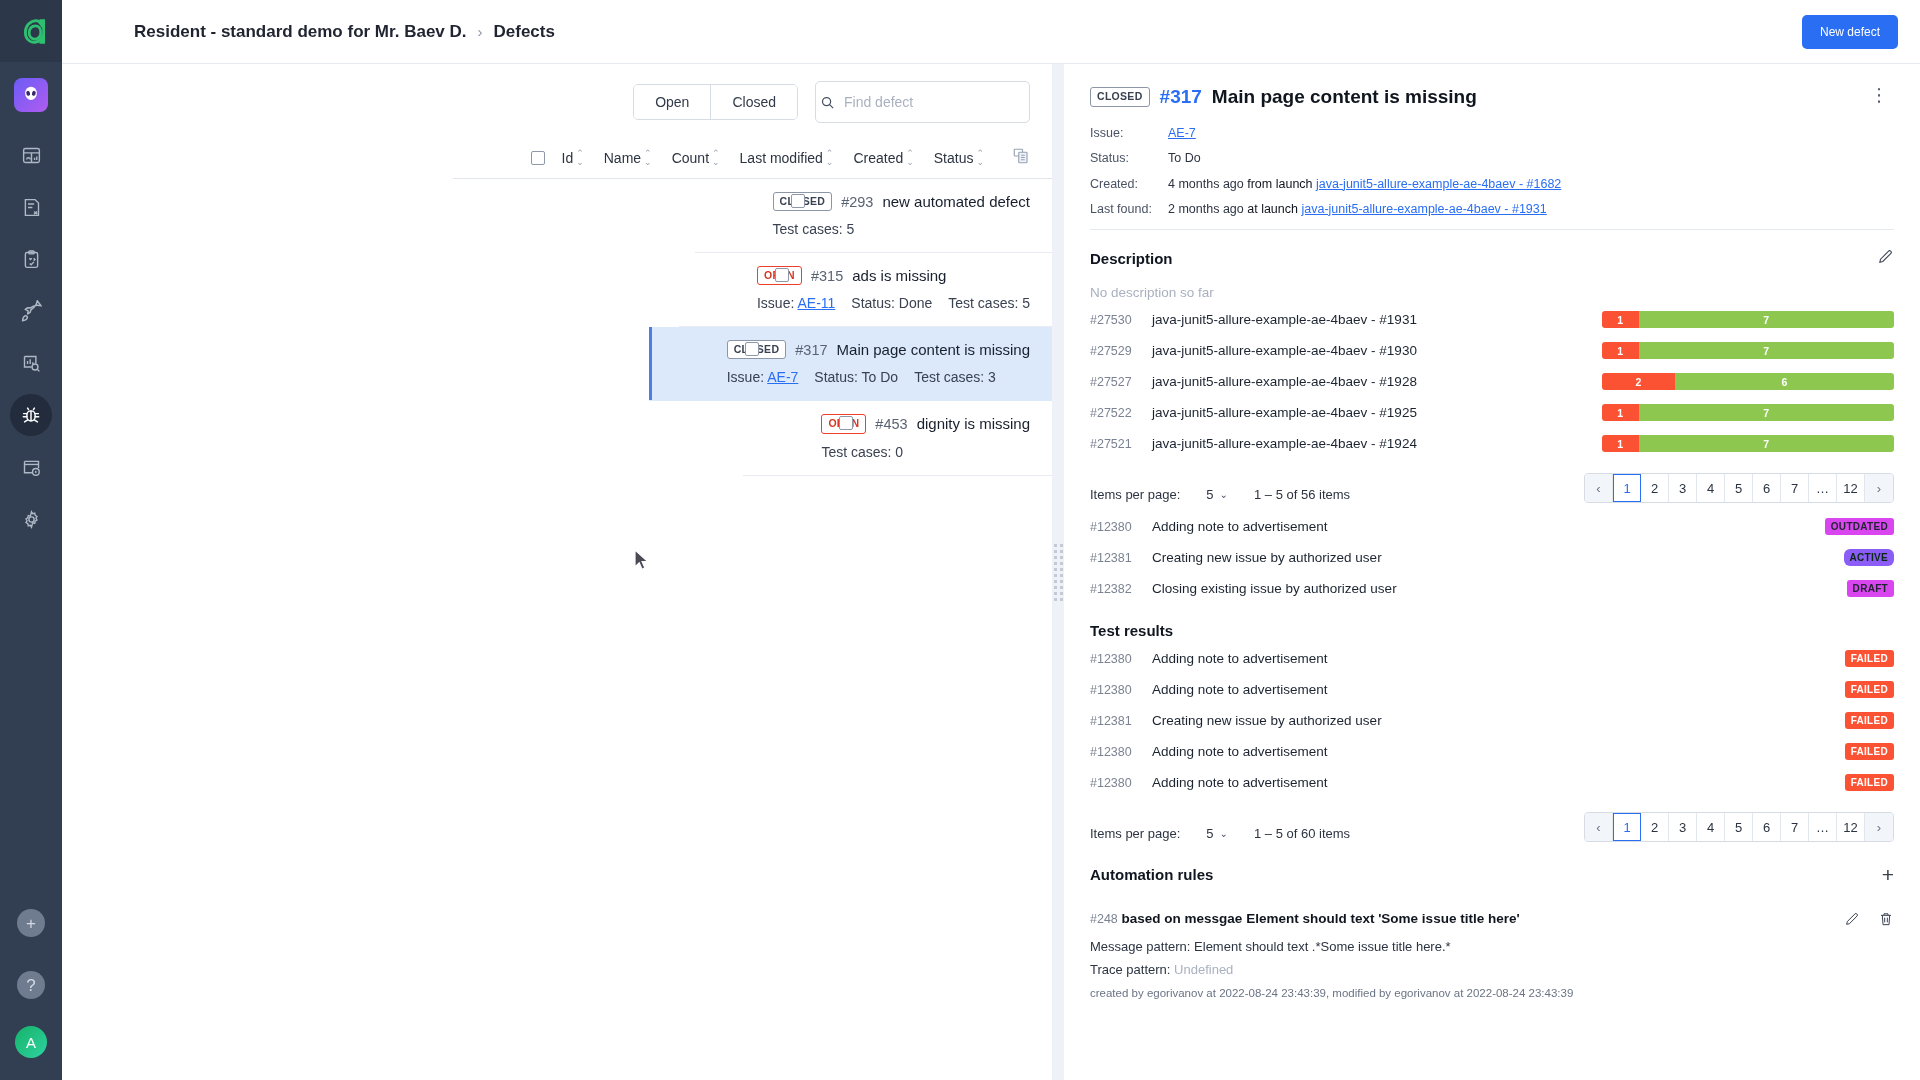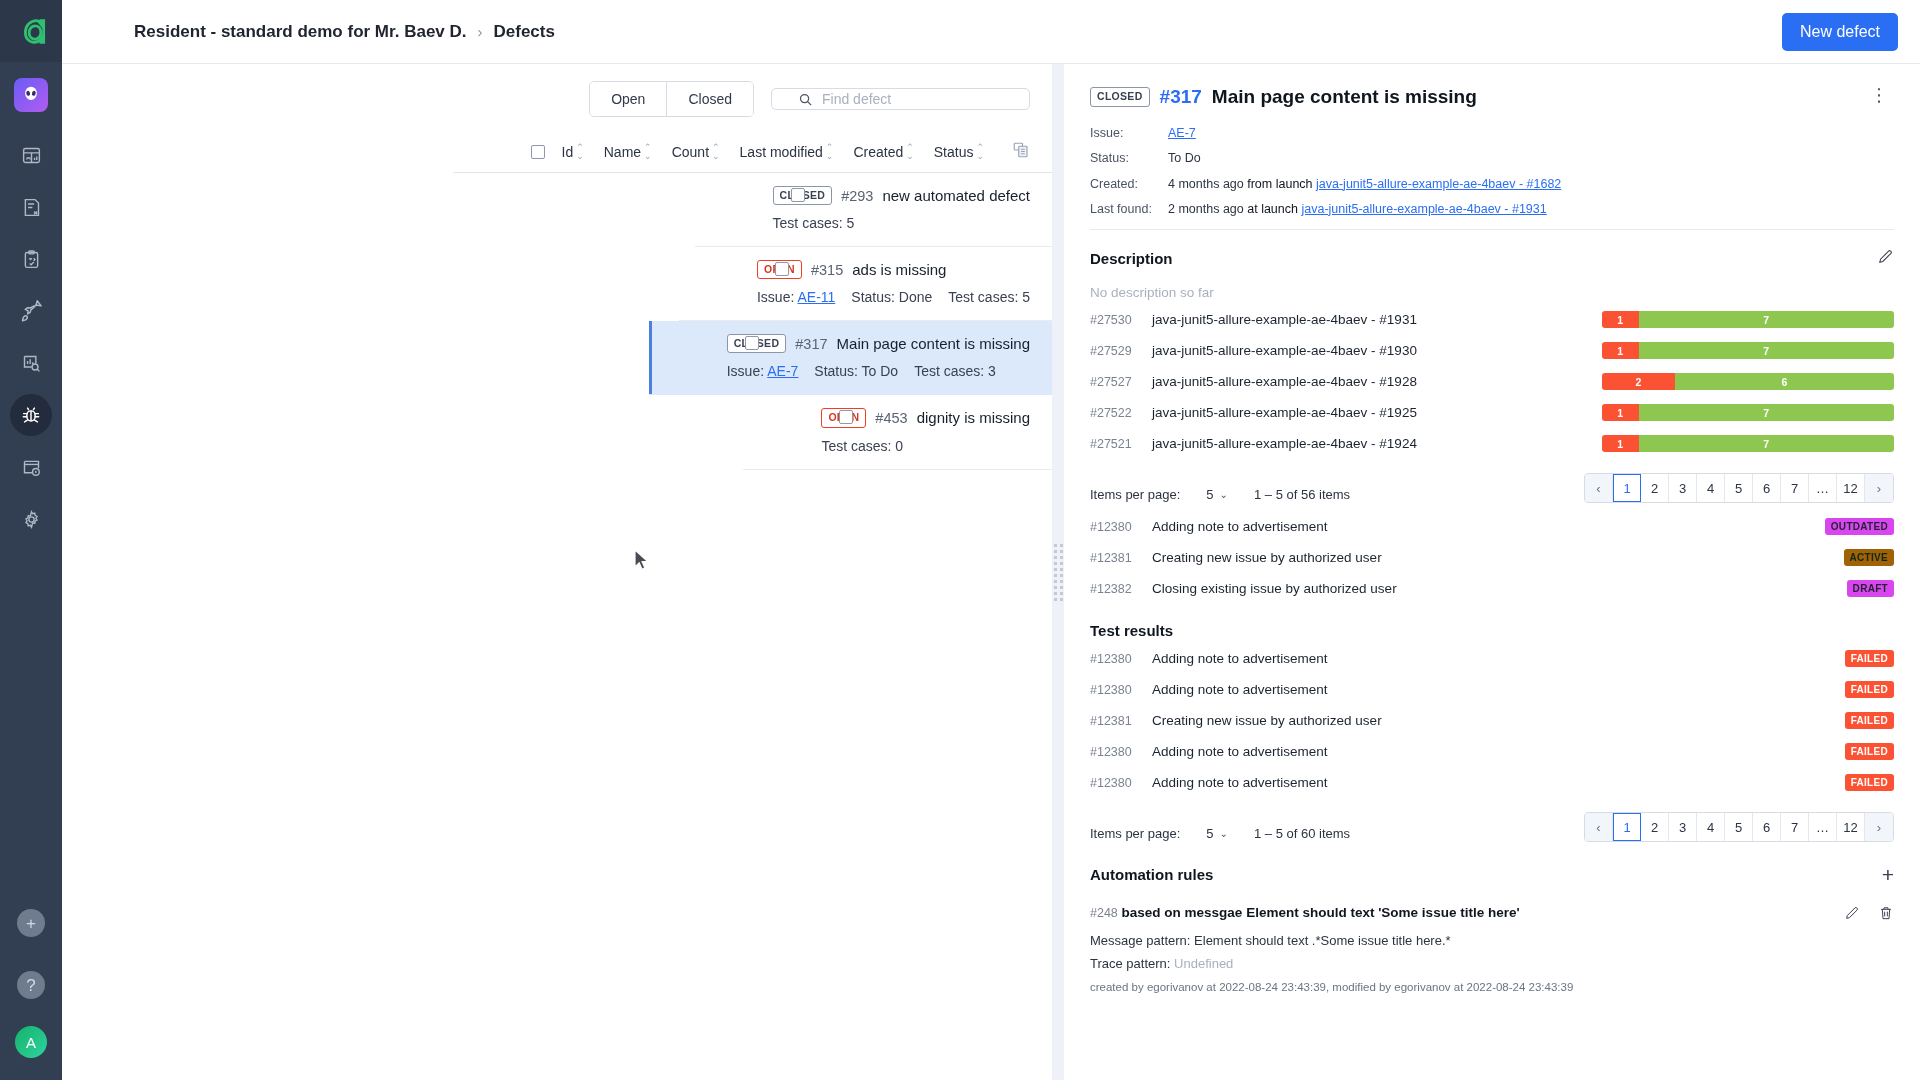--- a/index.html
+++ b/index.html
@@ -62,38 +62,38 @@
     display: flex; align-items: center; justify-content: space-between;
     padding: 0 22px 0 10px;
     border-bottom: 1px solid #e6e9ef;
     background: #fff;
   }
   .breadcrumb { display: flex; align-items: center; gap: 11px; font-size: 17px; font-weight: bold; color: #1f2430; padding-left: 62px; }
   .bc-sep { color: #8a93a3; font-weight: normal; font-size: 15px; }
   .bc-link { cursor: pointer; }
   .new-btn {
     background: #2a6ef4; color: #fff; border: none;
-    font-family: inherit; font-size: 16px;
+    font-family: inherit; font-size: 12px;
     padding: 10px 18px; border-radius: 5px; cursor: pointer;
   }
 
   .body { flex: 1; display: flex; min-height: 0; }
 
   
   .listpane { width: 990px; flex: 0 0 990px; display: flex; flex-direction: column; background: #fff; min-width:0;align-items:flex-end; }
   .list-toolbar { display: flex; align-items: center; gap: 17px; padding: 17px 22px 16px 78px; }
   .seg { display: flex; border: 1px solid #d6dbe4; border-radius: 5px; overflow: hidden; }
   .seg button {
     background: #fff; border: none; font-family: inherit; font-size: 14px;
     color: #313a49; padding: 9px 21px; cursor: pointer;
   }
   .seg button + button { border-left: 1px solid #d6dbe4; }
   .search {
     flex: 1; position: relative; display: flex; align-items: center;
-    border: 1px solid #d6dbe4; border-radius: 5px; height: 22px; padding: 0 26px;
+    border: 1px solid #d6dbe4; border-radius: 5px; height: 42px; padding: 0 4px;
     max-width: 700px;
   }
   .search input {
     border: none; outline: none; font-family: inherit; font-size: 14px;
     flex: 1; margin-left: 9px; color: #313a49; background: transparent;
   }
   .search input::placeholder { color: #a9b1bf; }
 
   .table-head {
     display: flex; align-items: center; gap: 8px;
@@ -185,24 +185,24 @@
     border-right: 1px solid #e2e6ed;
   }
   .pages div:last-child { border-right: none; }
   .pages div.arrow { background: #f2f5fa; color: #6b7485; }
   .pages div.cur { border: 1.5px solid #2a6ef4; color: #2a6ef4; }
 
   .tag {
     font-size: 10px; font-weight: bold; letter-spacing: .3px;
     padding: 3px 6px; border-radius: 3px; color: #1f2430; background: #d946ef;
   }
-  .tag.active { background: #a16207; color: #0b2a14; }
+  .tag.active { background: #8b5cf6; color: #0b2a14; border-radius: 6px; }
   .tag.failed { background: #fb5234; color: #fff; }
 
-  .rule { margin-top: 20px; position: relative; }
+  .rule { margin-top: 26px; position: relative; }
   .rule-top { display: flex; align-items: flex-start; }
   .rule-title { flex: 1; font-size: 13.5px; }
   .rule-title .rid { color: #7b8392; font-size: 12.5px; }
   .rule-title b { color: #10161f; }
   .rule-actions { display: flex; gap: 18px; color: #3a4252; }
   .rule-actions span { cursor: pointer; }
   .rule-line { font-size: 13px; color: #2c3442; margin-top: 8px; }
   .rule-line .und { color: #a9b1bf; }
   .rule-foot { font-size: 11.5px; color: #6b7485; margin-top: 10px; }
 

